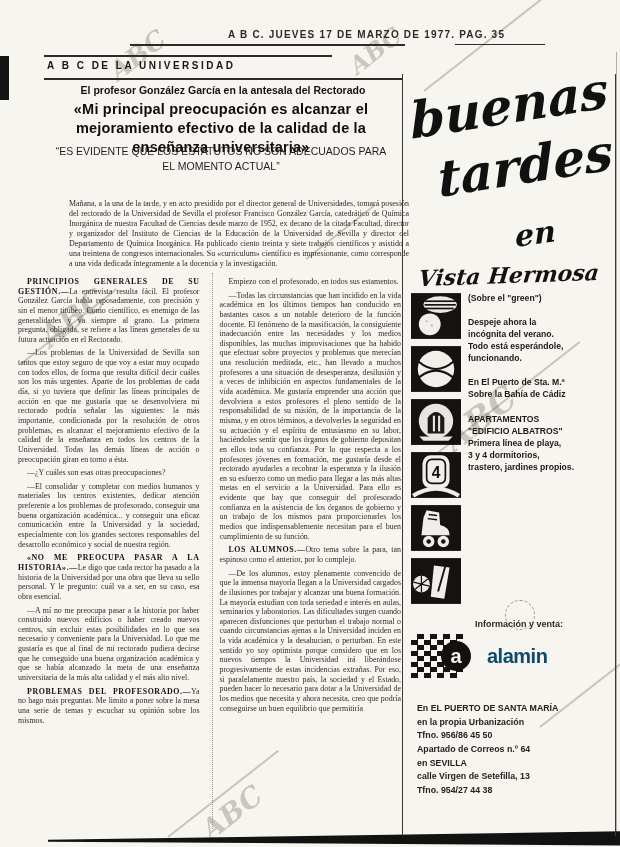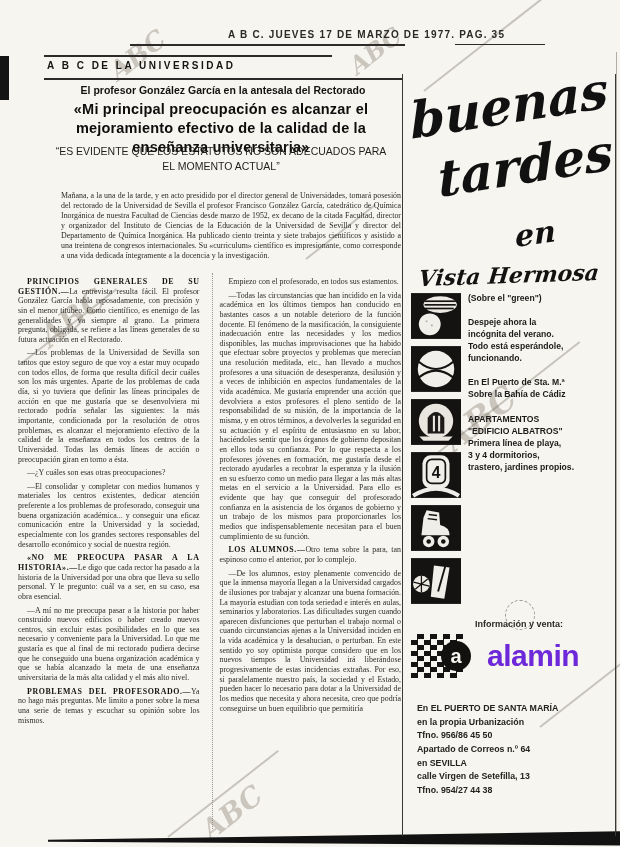--- a/index.html
+++ b/index.html
@@ -43,21 +43,21 @@
     position:absolute; top:100px; left:40px; width:362px; margin:0; text-align:center;
     font-family:"Liberation Sans", sans-serif; font-weight:bold; font-size:14.5px;
     line-height:1.32; color:#0e0d0c; letter-spacing:.2px;
   }
   .subheadline {
     position:absolute; top:144px; left:52px; width:338px; margin:0; text-align:center;
     font-family:"Liberation Sans", sans-serif; font-weight:normal; font-size:10.5px;
     line-height:1.45; color:#201f1d;
   }
   .lead {
-    position:absolute; top:187px; left:57px; width:340px; margin:4px;
+    position:absolute; top:187px; left:57px; width:340px; margin:12px;
     font-size:7.9px; line-height:1.27; text-align:justify; color:#2b2a27;
   }
   
   .columns {
     position:absolute; top:273px; left:18px; width:383px; height:556px; overflow:hidden;
     display:flex; gap:12px;
   }
   .col { width:186px; font-size:7.9px; line-height:1.22; text-align:justify; color:#2e2c29; }
   .col-right { border-left:1px dotted #9b968c; padding-left:7px; }
   .col p { margin:4px 0 4px 0; text-indent:9px; }
@@ -95,21 +95,21 @@
     width:52px; height:44px;
     background:conic-gradient(#151412 0 25%, #f7f5f0 0 50%, #151412 0 75%, #f7f5f0 0) 0 0/13px 11px;
   }
   .brand-a {
     position:absolute; left:30px; top:7px; width:30px; height:30px; border-radius:50%;
     background:#121110; color:#f7f5f0; font-weight:bold; font-size:20px;
     display:flex; align-items:center; justify-content:center;
     font-family:"Liberation Sans", sans-serif;
   }
   .brand-word {
-    margin-left:14px; font-weight:bold; font-size:30px; letter-spacing:-.5px; color:#6d28d9;
+    margin-left:14px; font-weight:bold; font-size:20px; letter-spacing:-.5px; color:#0c4a6e;
     font-family:"Liberation Sans", sans-serif;
   }
   .ad-address { position:absolute; top:628px; left:14px; font-size:8.8px; font-weight:bold; line-height:1.55; color:#24231f; }
 </style>
 </head>
 <body>
 
 <div class="page">
 
   <span class="wm-text" style="top:40px;left:106px;font-size:26px;">ABC</span>

